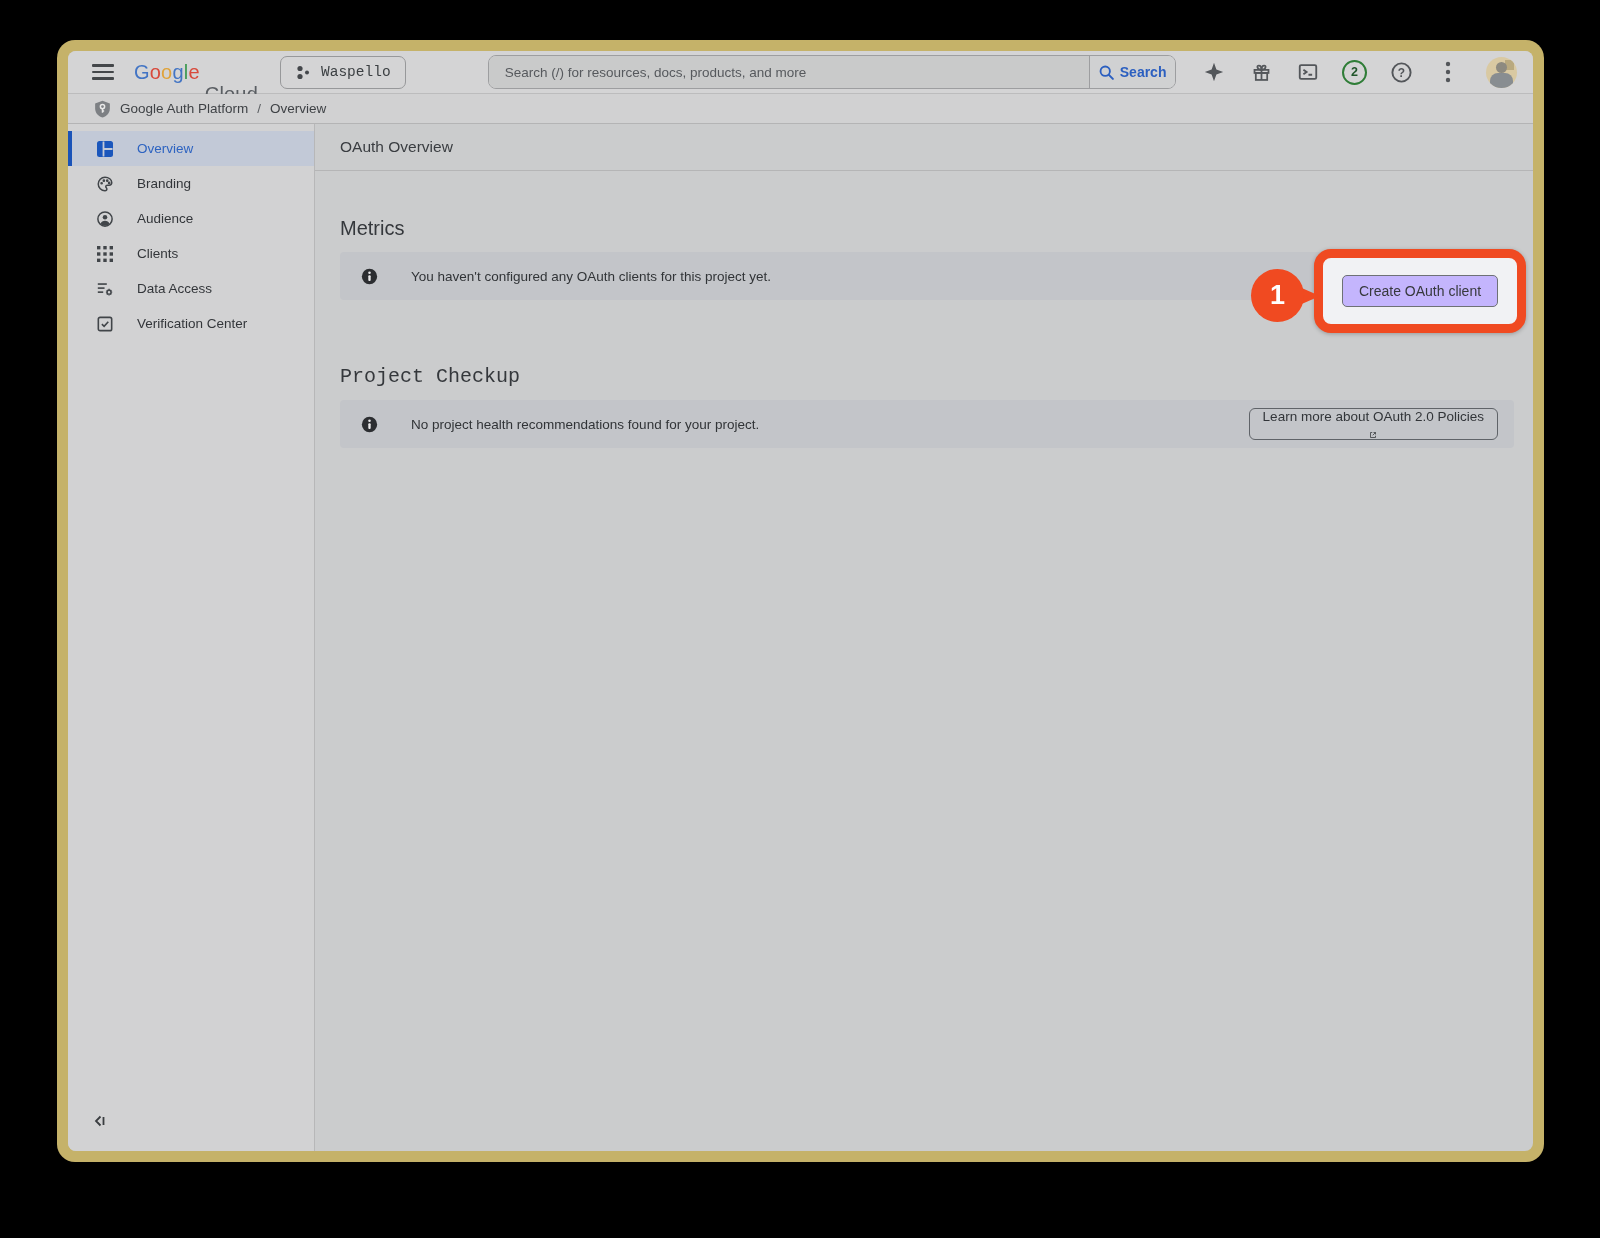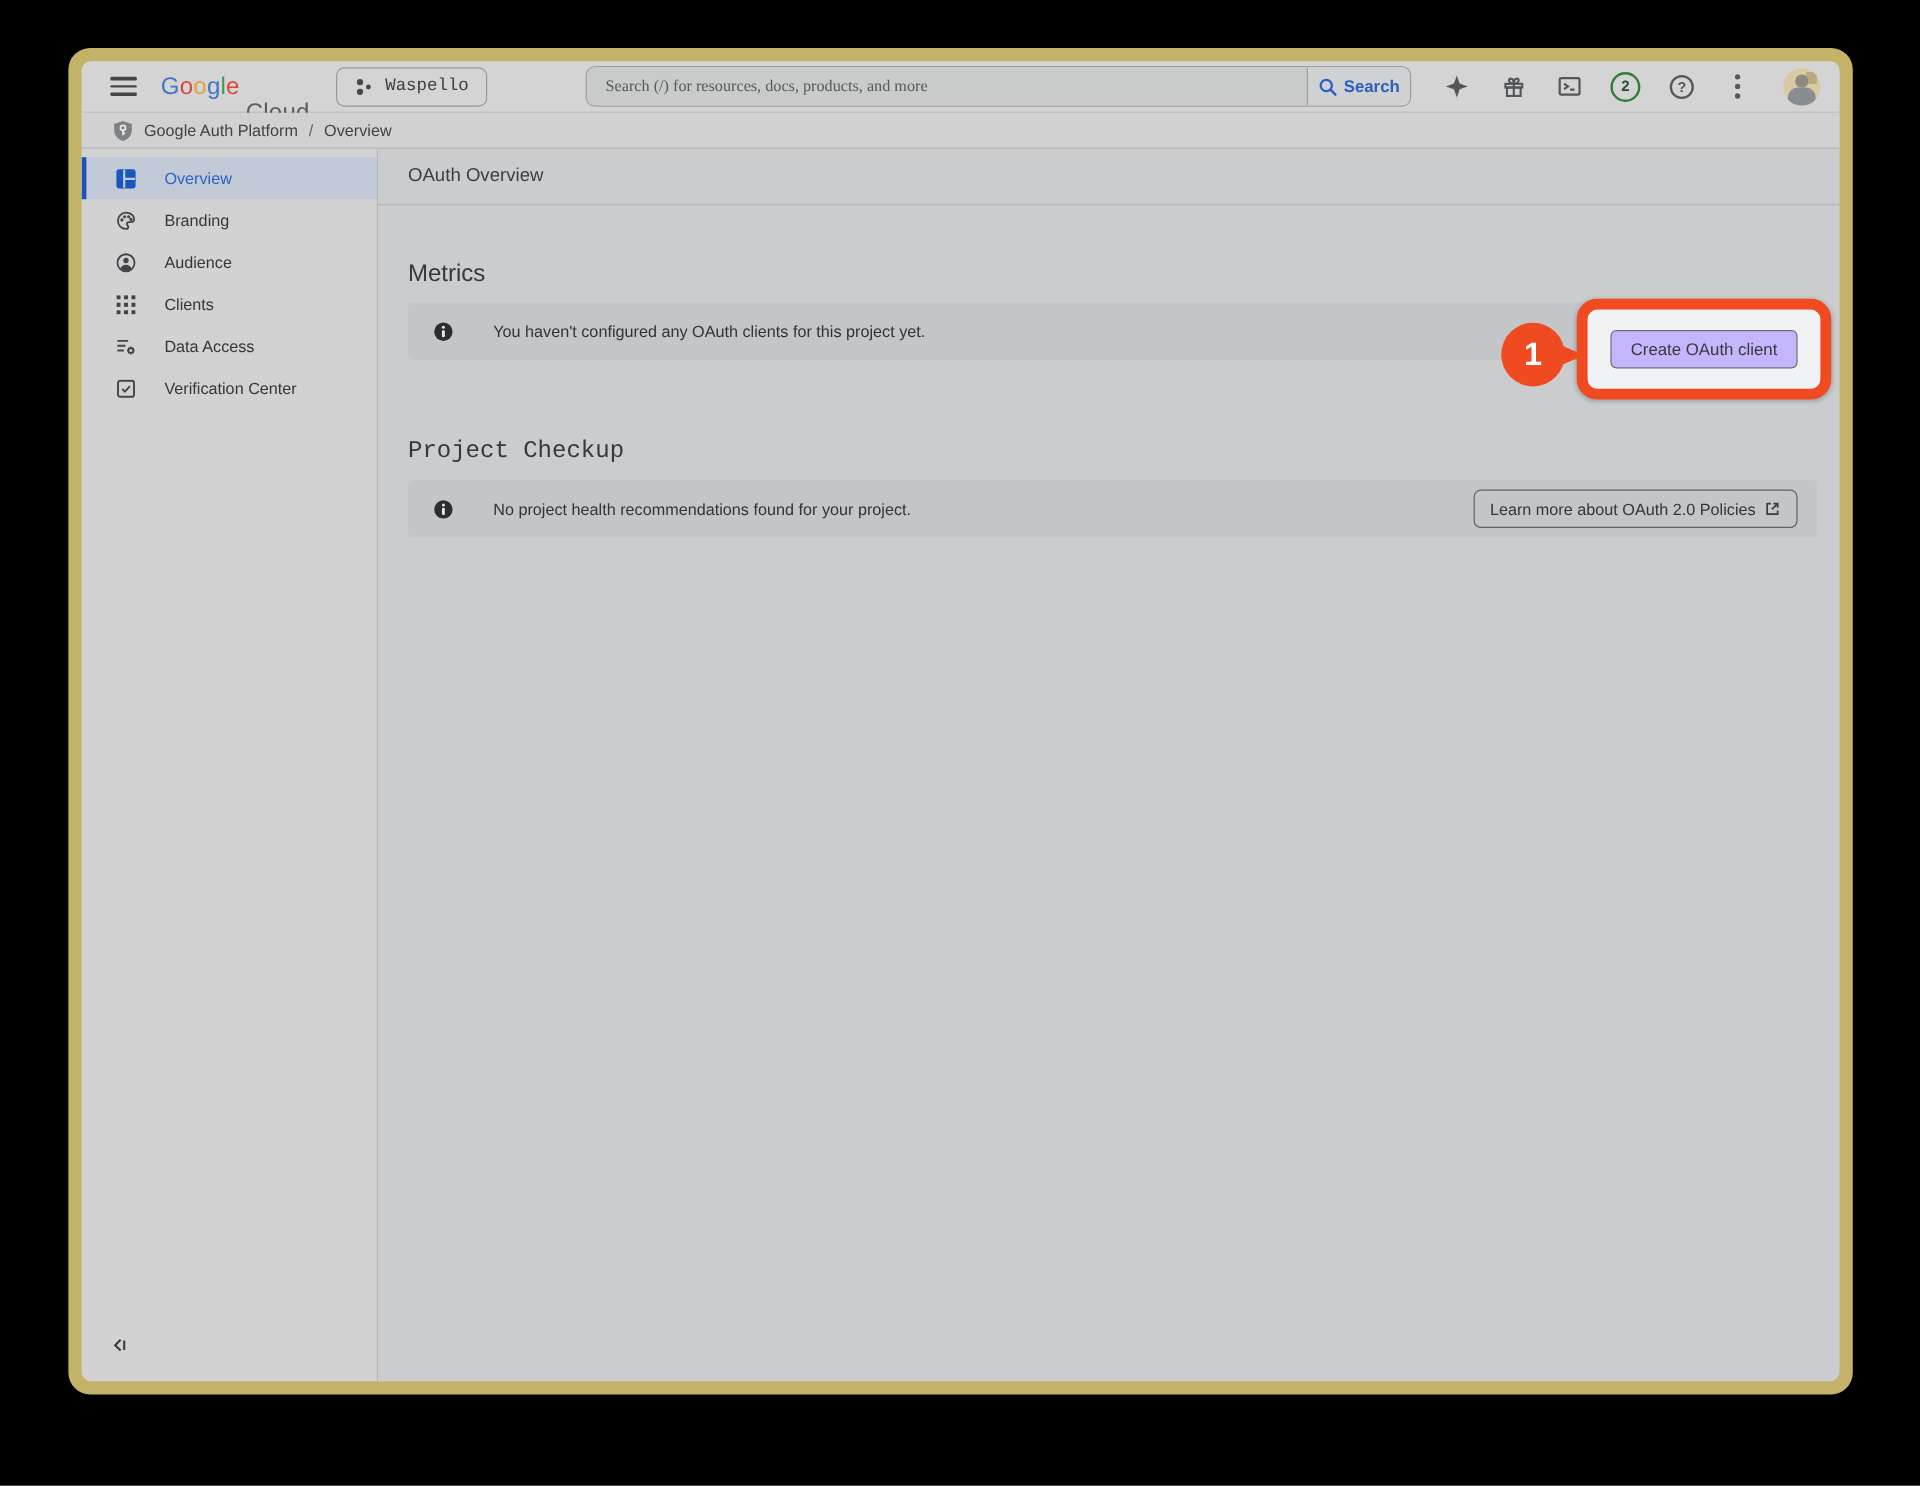--- a/index.html
+++ b/index.html
@@ -37,21 +37,21 @@
     margin-left:22px; height:33px; display:flex; align-items:center; gap:9px;
     border:1px solid #97989a; border-radius:7px; padding:0 14px;
     font-size:14.5px; color:#3c4043; background:transparent; cursor:pointer;font-family:Liberation Mono, monospace;
   }
   .searchwrap {
     margin-left:82px; width:688px; height:34px; display:flex;
     border:1px solid #9d9ea0; border-radius:8px; overflow:hidden;
   }
   .searchwrap input {
     flex:1; border:none; outline:none; background:#c9caca; padding:0 16px;
-    font-size:13.5px; color:#55585c; font-family:Liberation Serif, serif;
+    font-size:13.5px; color:#55585c; font-family:Liberation Sans, sans-serif;
   }
   .searchwrap input::placeholder { color:#56595d; opacity:1; }
   .search-btn {
     width:86px; background:#d0d1d2; border:none; border-left:1px solid #9d9ea0;
     display:flex; align-items:center; justify-content:center; gap:5px;
     color:#2b5fc0; font-size:14px; font-weight:bold; cursor:pointer;
     font-family:"Liberation Sans", sans-serif;
   }
   .top-icons { margin-left:auto; display:flex; align-items:center; gap:21px; }
   .tico { width:26px; height:26px; display:flex; align-items:center; justify-content:center; cursor:pointer; }
@@ -102,21 +102,21 @@
   .banner {
     margin-top:12px; height:48px; background:#c3c5c9; border-radius:4px;
     display:flex; align-items:center; padding:0 16px 0 21px; gap:33px;
   }
   .banner .txt { font-size:13.5px; color:#313437; }
   .info-ico { width:17px; height:17px; flex:none; }
   .learnmore {
     margin-left:auto; height:32px; display:flex; align-items:center; gap:7px;
     border:1px solid #5f6368; border-radius:6px; padding:0 13px;
     background:transparent; font-size:13.5px; color:#323539; cursor:pointer;
-    font-family:"Liberation Sans", sans-serif; white-space:nowrap;
+    font-family:"Liberation Sans", sans-serif; white-space:nowrap;flex-direction:column;
   }
   
   .hl-box {
     position:absolute; left:1314px; top:249px; width:212px; height:84px;
     border:9px solid var(--ann, #f04a21); border-radius:17px; background:#f1f2f4;
     display:flex; align-items:center; justify-content:center;
     box-shadow:0 1px 4px rgba(0,0,0,.25); z-index:5;
   }
   .create-btn {
     height:32px; padding:0 16px; border:1px solid #6e7175; border-radius:5px;

